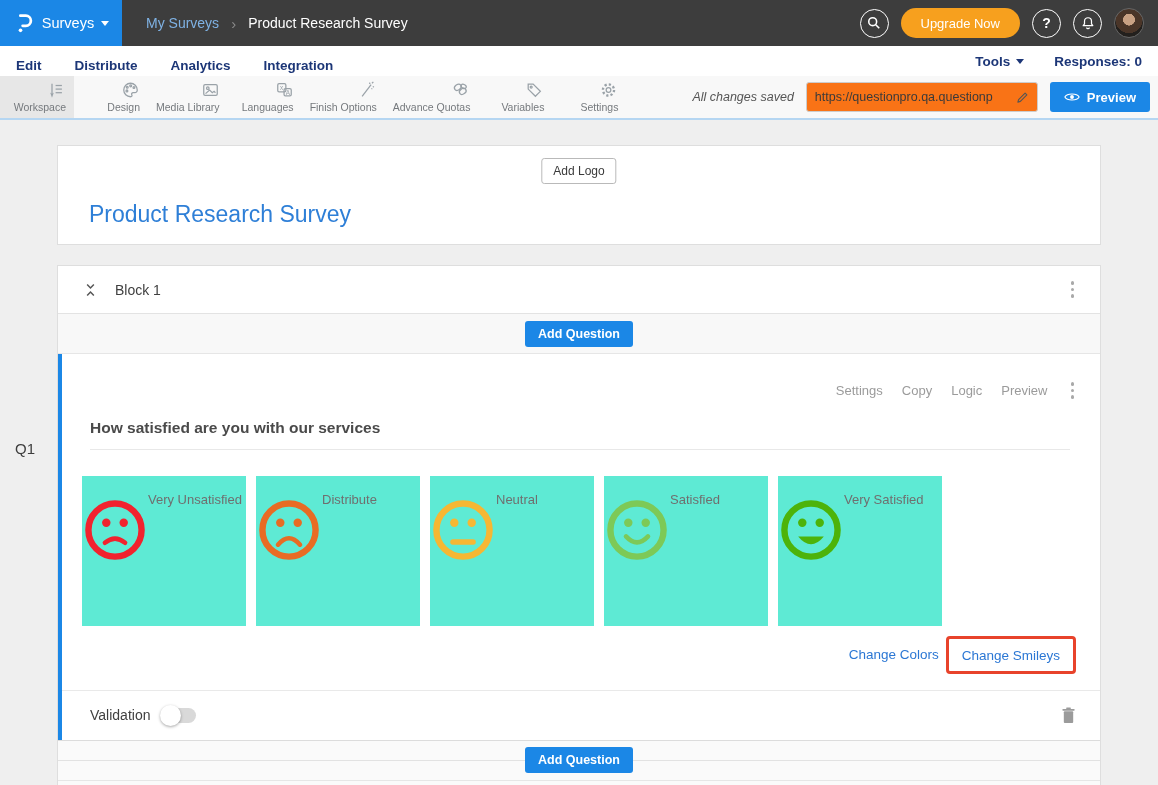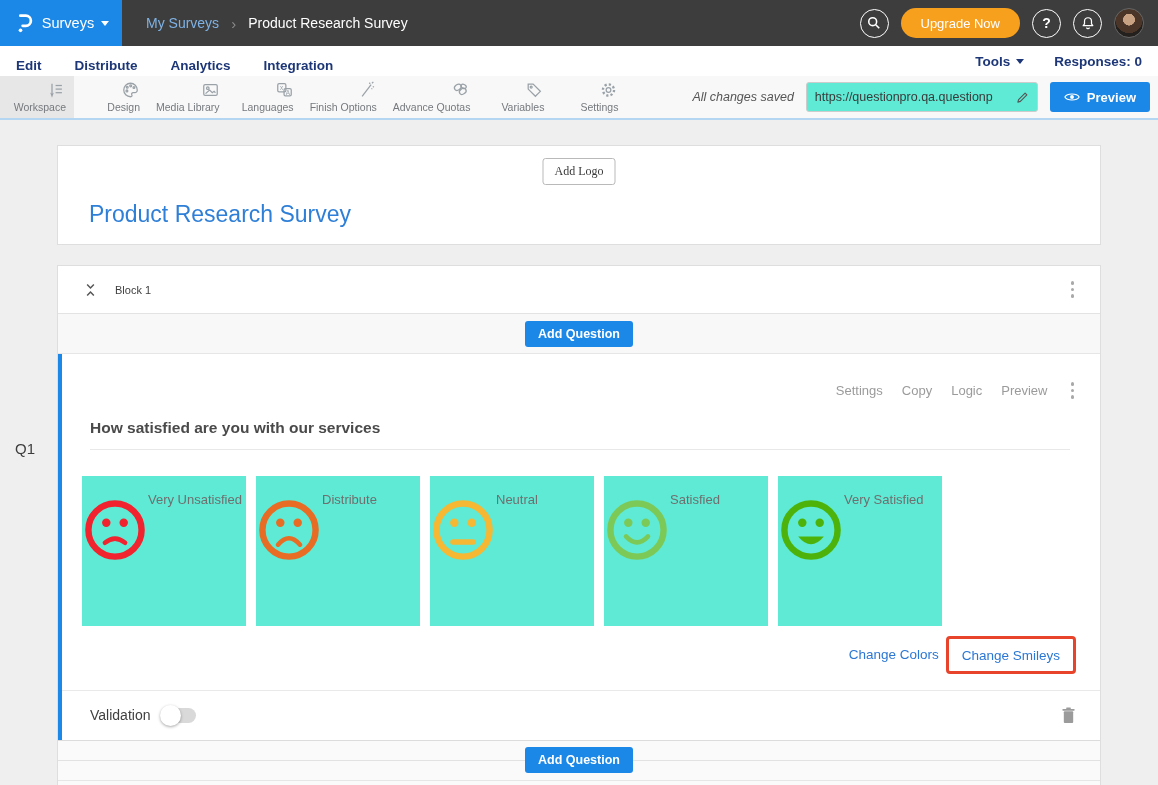--- a/index.html
+++ b/index.html
@@ -25,33 +25,33 @@
   .navrow-right { margin-left:auto; display:flex; align-items:center; gap:30px; color:#1c3677; font-size:13.5px; font-weight:600; }
   .tools { display:flex; align-items:center; gap:6px; cursor:pointer; }
   .tools .caret { border-top-color:#1c3677; }
   .toolbar { height:44px; background:#f8f8f8; border-bottom:2px solid #b5d6f2; display:flex; align-items:stretch; }
   .tool-item { min-width:74px; padding:0 8px; display:flex; flex-direction:column; align-items:flex-end; justify-content:center; gap:2px; cursor:pointer; }
   .tool-item.active { background:#e7e7e7; }
   .tool-item svg { stroke:#9aa2a8; fill:none; stroke-width:1.4; }
   .tool-item .tool-label { font-size:10.5px; color:#75797d; }
   .toolbar-right { margin-left:auto; display:flex; align-items:center; gap:12px; padding-right:8px; }
   .saved-status { font-style:italic; font-size:12.5px; color:#555; }
-  .url-box { width:232px; height:30px; background:#5eead4; border:1px solid #ccc; border-radius:3px; display:flex; align-items:center; padding:0 8px; gap:6px; }
+  .url-box { width:232px; height:30px; background:#f97316; border:1px solid #ccc; border-radius:3px; display:flex; align-items:center; padding:0 8px; gap:6px; }
   .url-text { font-size:12.5px; color:#3a3a3a; white-space:nowrap; overflow:hidden; flex:1; }
   .preview-btn { height:30px; background:#1b87e6; border:none; border-radius:3px; color:#fff; font-size:13px; font-weight:bold; padding:0 14px; display:flex; align-items:center; gap:7px; cursor:pointer; }
   .page-content { position:relative; }
   .card { width:1044px; margin:0 auto; background:#fff; border:1px solid #dedede; }
   .header-card { margin-top:25px; height:100px; position:relative; }
-  .add-logo-btn { position:absolute; top:12px; left:50%; transform:translateX(-50%); background:#fff; border:1px solid #b9b9b9; border-radius:3px; font-size:12px; color:#3a3a3a; padding:5px 11px; cursor:pointer;font-family:Liberation Serif, serif; }
+  .add-logo-btn { position:absolute; top:12px; left:50%; transform:translateX(-50%); background:#fff; border:1px solid #b9b9b9; border-radius:3px; font-size:12px; color:#3a3a3a; padding:5px 11px; cursor:pointer; }
   .survey-title { position:absolute; left:31px; bottom:16px; color:#2e7fd7; font-size:23px; }
   .block-card { margin-top:20px; }
   .block-header { height:48px; display:flex; align-items:center; border-bottom:1px solid #e3e3e3; }
   .collapse-icon { margin-left:25px; cursor:pointer; display:flex; }
   .collapse-icon svg { stroke:#555; fill:none; stroke-width:1.8; }
-  .block-title { margin-left:17px; font-size:11px; color:#3f3f3f; }
+  .block-title { margin-left:17px; font-size:14px; color:#3f3f3f; }
   .kebab { margin-left:auto; margin-right:22px; display:flex; flex-direction:column; gap:3px; cursor:pointer; padding:4px; }
   .kebab i { width:3.5px; height:3.5px; border-radius:50%; background:#a9a9a9; }
   .strip { height:40px; background:#f8f8f8; display:flex; align-items:center; justify-content:center; border-bottom:1px solid #e6e6e6; }
   .add-q-btn { background:#1b87e6; border:none; border-radius:3px; color:#fff; font-size:12.5px; font-weight:bold; padding:6px 13px; cursor:pointer; z-index:2; }
   .question-wrap { background:#fff; border-left:4px solid #1b87e6; position:relative; }
   .q-actions { display:flex; justify-content:flex-end; align-items:center; gap:19px; padding:24px 22px 0 0; font-size:13px; color:#9b9b9b; }
   .q-action { cursor:pointer; }
   .q-actions .kebab { margin:0; }
   .q-title { margin:16px 30px 0 28px; font-size:15.5px; color:#4a4a4a; font-weight:600; }
   .q-divider { margin:12px 30px 0 28px; border-bottom:1px solid #e8e8e8; }

